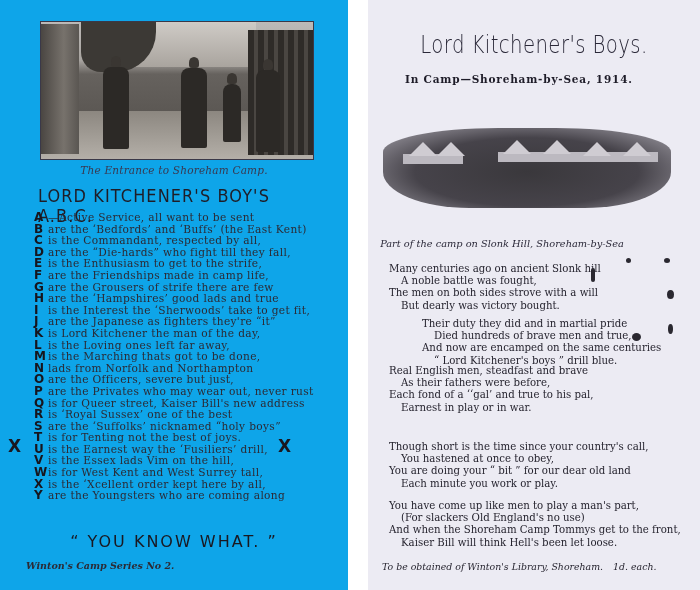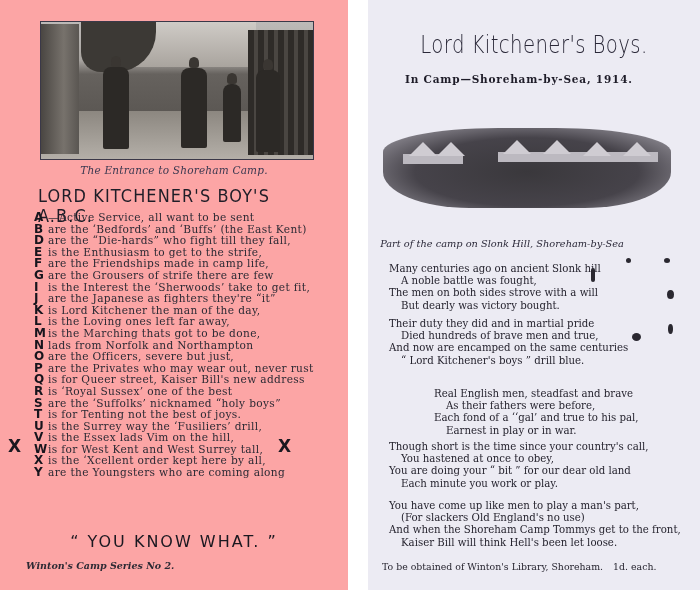--- a/index.html
+++ b/index.html
@@ -5,21 +5,21 @@
   html, body { margin: 0; padding: 0; }
   body {
     width: 700px; height: 590px; position: relative; overflow: hidden;
     background: #ffffff;
     font-family: "DejaVu Serif", serif;
     color: #2a2830;
   }
   .panel {
     position: absolute; top: 0; height: 590px;
   }
-  #left-panel { left: 0; width: 348px; background: #fca5a5; }
+  #left-panel { left: 0; width: 348px; background: #0ea5e9; }
   #right-panel { left: 368px; width: 332px; background: #ecebf3; }
 
   
   .photo-left {
     position: absolute; left: 40px; top: 21px; width: 272px; height: 137px;
     border: 1.5px solid #3a3848;
     background:
       linear-gradient(180deg, #bdbab8 0%, #a8a4a0 28%, #66625e 38%, #5a5652 70%, #75706a 100%);
     overflow: hidden;
   }
@@ -86,21 +86,21 @@
   .tent-body { position:absolute; background:#bcb9c0; height: 10px; }
   .caption-right {
     position: absolute; left: 368px; width: 268px; top: 238px; text-align: center;
     font-style: italic; font-size: 9.8px; color: #2a2838;
   }
   .verse { position: absolute; left: 389px; margin: 0; padding: 0; list-style: none; }
   .verse li { font-size: 10.2px; line-height: 12.2px; white-space: nowrap; color: #26242f; }
   .verse li.indent { padding-left: 12px; }
   .footer-right {
     position: absolute; left: 382px; top: 561px;
-    font-size: 9.4px; color: #26242f; white-space: nowrap;
+    font-style: italic; font-size: 9.4px; color: #26242f; white-space: nowrap;
   }
   .footer-right .price { margin-left: 10px; }
   .blot { position:absolute; background:#2a2830; border-radius:50%; }
 </style>
 </head>
 <body>
 
 <div class="panel" id="left-panel">
   <div class="photo-left">
     <div class="sky"></div>
@@ -120,37 +120,39 @@
     <div class="soldier" style="left:215px; top:48px; width:24px; height:82px;">
         <div class="head"></div>
       </div>
   </div>
   <div class="caption-left">The Entrance to Shoreham Camp.</div>
   <div class="abc-title">LORD KITCHENER'S BOY'S A.B.C.</div>
 
   <ul class="abc-list" id="abc-list">
       <li><span class="letter">A</span><span>—Active Service, all  want  to  be  sent</span></li>
       <li><span class="letter">B</span><span>are the ‘Bedfords’ and ‘Buffs’ (the East Kent)</span></li>
+      <li><span class="letter">C</span><span>is the Commandant, respected by all,</span></li>
       <li><span class="letter">D</span><span>are the “Die-hards” who fight till they fall,</span></li>
       <li><span class="letter">E</span><span>is the Enthusiasm to get to the strife,</span></li>
       <li><span class="letter">F</span><span>are the Friendships made in camp life,</span></li>
       <li><span class="letter">G</span><span>are the Grousers of strife there are few</span></li>
+      <li><span class="letter">H</span><span>are the ‘Hampshires’ good lads and true</span></li>
       <li><span class="letter">I</span><span>is the Interest the ‘Sherwoods’ take to get fit,</span></li>
       <li><span class="letter">J</span><span>are the Japanese as fighters they're “it”</span></li>
       <li><span class="letter">K</span><span>is Lord Kitchener the man of the day,</span></li>
       <li><span class="letter">L</span><span>is the Loving ones left far away,</span></li>
       <li><span class="letter">M</span><span>is the Marching thats got to be done,</span></li>
       <li><span class="letter">N</span><span>lads from Norfolk and Northampton</span></li>
       <li><span class="letter">O</span><span>are the Officers, severe but just,</span></li>
       <li><span class="letter">P</span><span>are the Privates who may wear out, never rust</span></li>
       <li><span class="letter">Q</span><span>is for Queer street, Kaiser Bill's new address</span></li>
       <li><span class="letter">R</span><span>is ‘Royal Sussex’ one of the best</span></li>
       <li><span class="letter">S</span><span>are the ‘Suffolks’ nicknamed “holy boys”</span></li>
       <li><span class="letter">T</span><span>is for Tenting not the best of joys.</span></li>
-      <li><span class="letter">U</span><span>is the Surrey way the ‘Fusiliers’ drill,</span></li>
+      <li><span class="letter">U</span><span>is the Earnest way the ‘Fusiliers’ drill,</span></li>
       <li><span class="letter">V</span><span>is the Essex lads Vim on the hill,</span></li>
       <li><span class="letter">W</span><span>is for West Kent and West Surrey tall,</span></li>
       <li><span class="letter">X</span><span>is the ‘Xcellent order kept here by all,</span></li>
       <li><span class="letter">Y</span><span>are the Youngsters who are coming along</span></li>
     </ul>
 
   <span class="mark-x" style="left:8px; top:436px;">X</span>
   <span class="mark-x" style="left:278px; top:436px;">X</span>
 
   <div class="ykw">“ YOU  KNOW  WHAT. ”</div>
@@ -172,27 +174,27 @@
   <div class="tent" style="left:240px; top:14px;"></div>
 </div>
 <div class="caption-right">Part of the camp on Slonk Hill, Shoreham-by-Sea</div>
 
 <ul class="verse" style="top:263px;">
     <li>Many centuries ago on ancient Slonk hill</li>
     <li class="indent">A noble battle was fought,</li>
     <li>The men on both sides strove with a will</li>
     <li class="indent">But dearly was victory bought.</li>
   </ul>
-<ul class="verse" style="top:318px;">
+<ul class="verse" style="top:318px;margin-left:33px;">
     <li>Their duty they did and in martial pride</li>
     <li class="indent">Died hundreds of brave men and true,</li>
     <li>And now are encamped on the same centuries</li>
     <li class="indent">“ Lord Kitchener's boys ” drill blue.</li>
   </ul>
-<ul class="verse" style="top:388px;margin-left:45px;">
+<ul class="verse" style="top:365px;">
     <li>Real English men, steadfast and brave</li>
     <li class="indent">As their fathers were before,</li>
     <li>Each fond of a ‘‘gal’ and true to his pal,</li>
     <li class="indent">Earnest in play or in war.</li>
   </ul>
 <ul class="verse" style="top:441px;">
     <li>Though short is the time since your country's call,</li>
     <li class="indent">You hastened at once to obey,</li>
     <li>You are doing your “ bit ” for our dear old land</li>
     <li class="indent">Each minute you work or play.</li>

